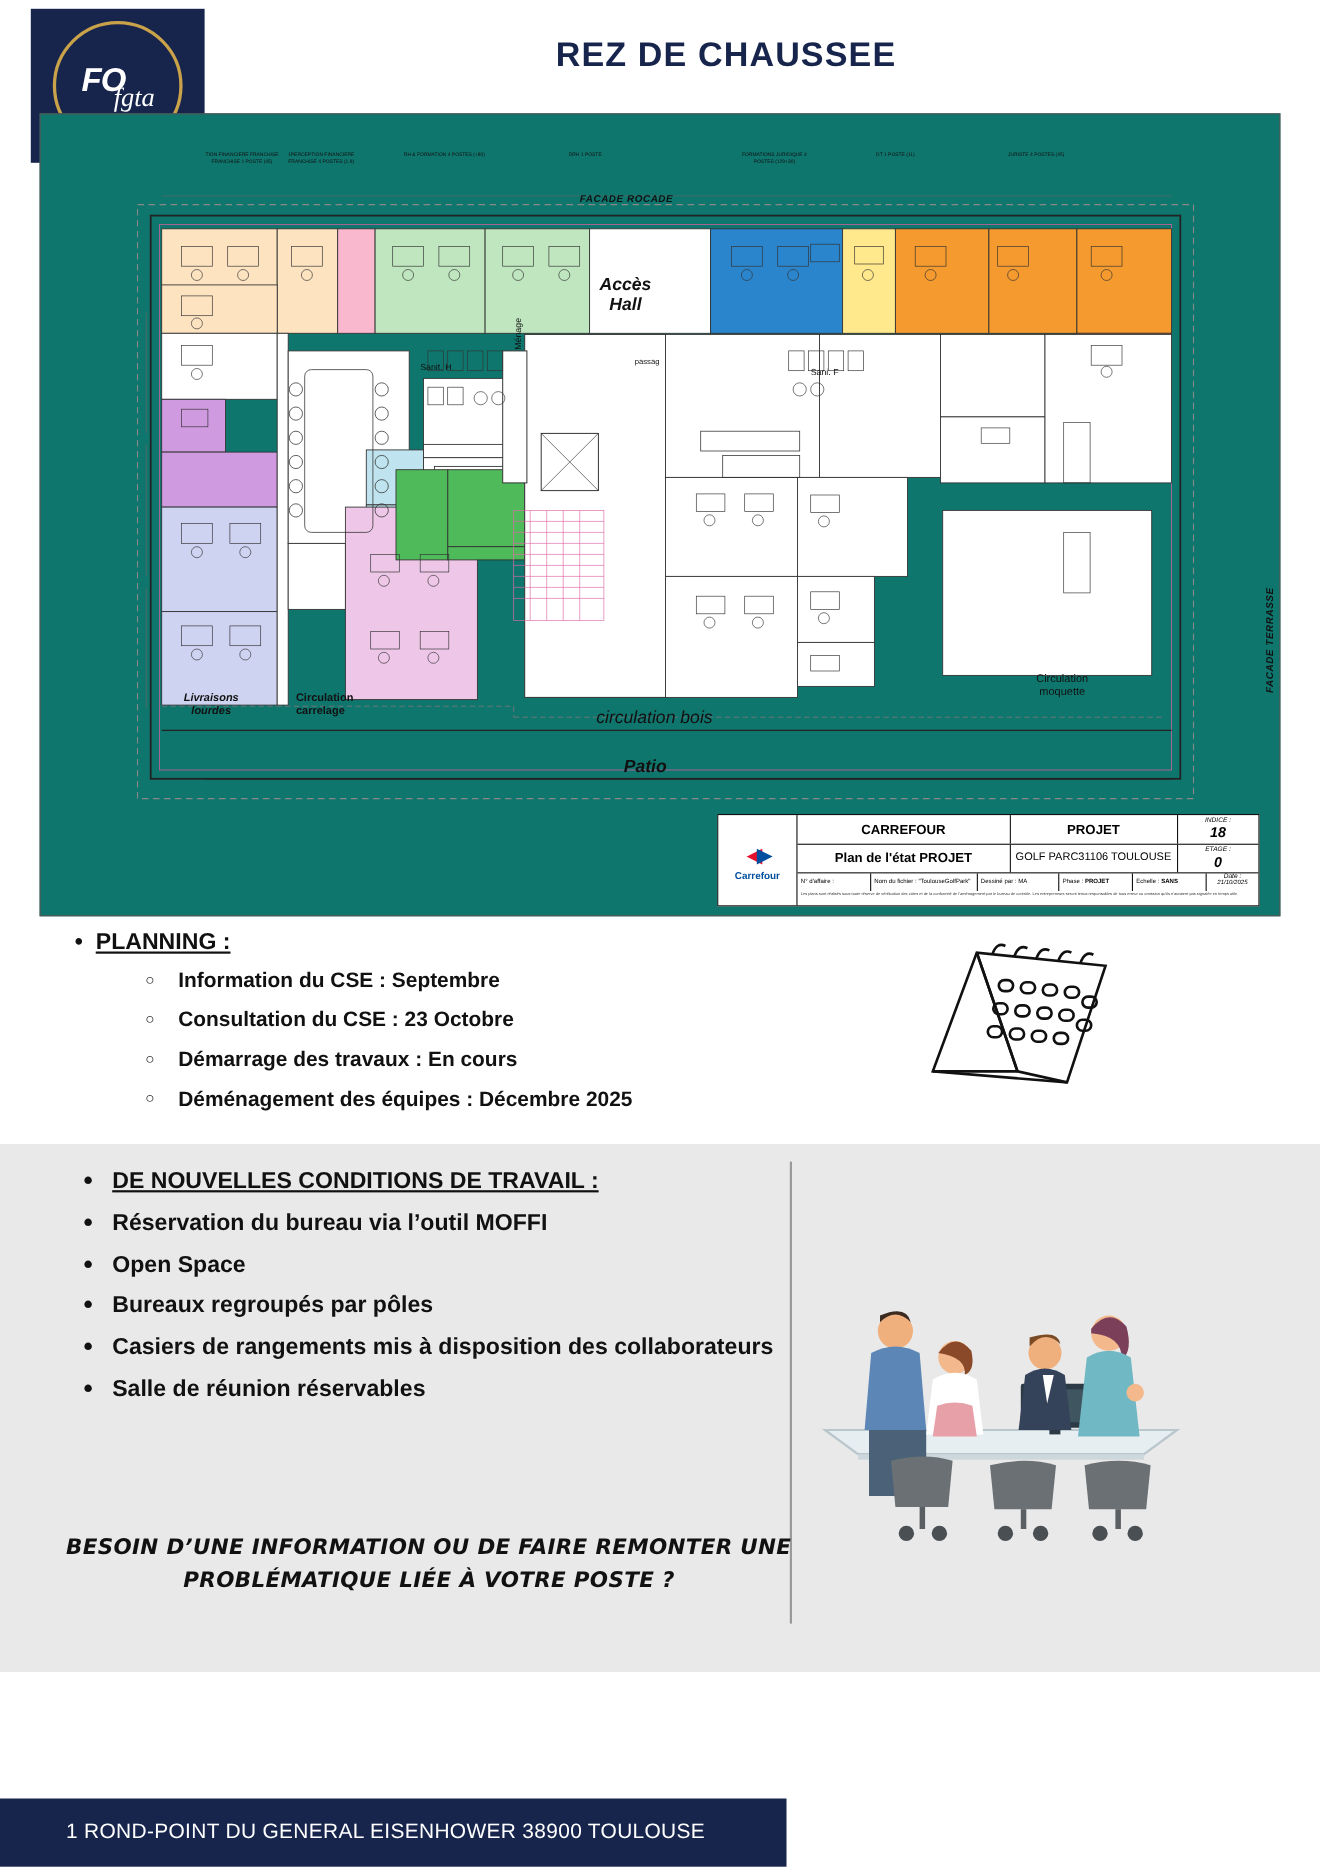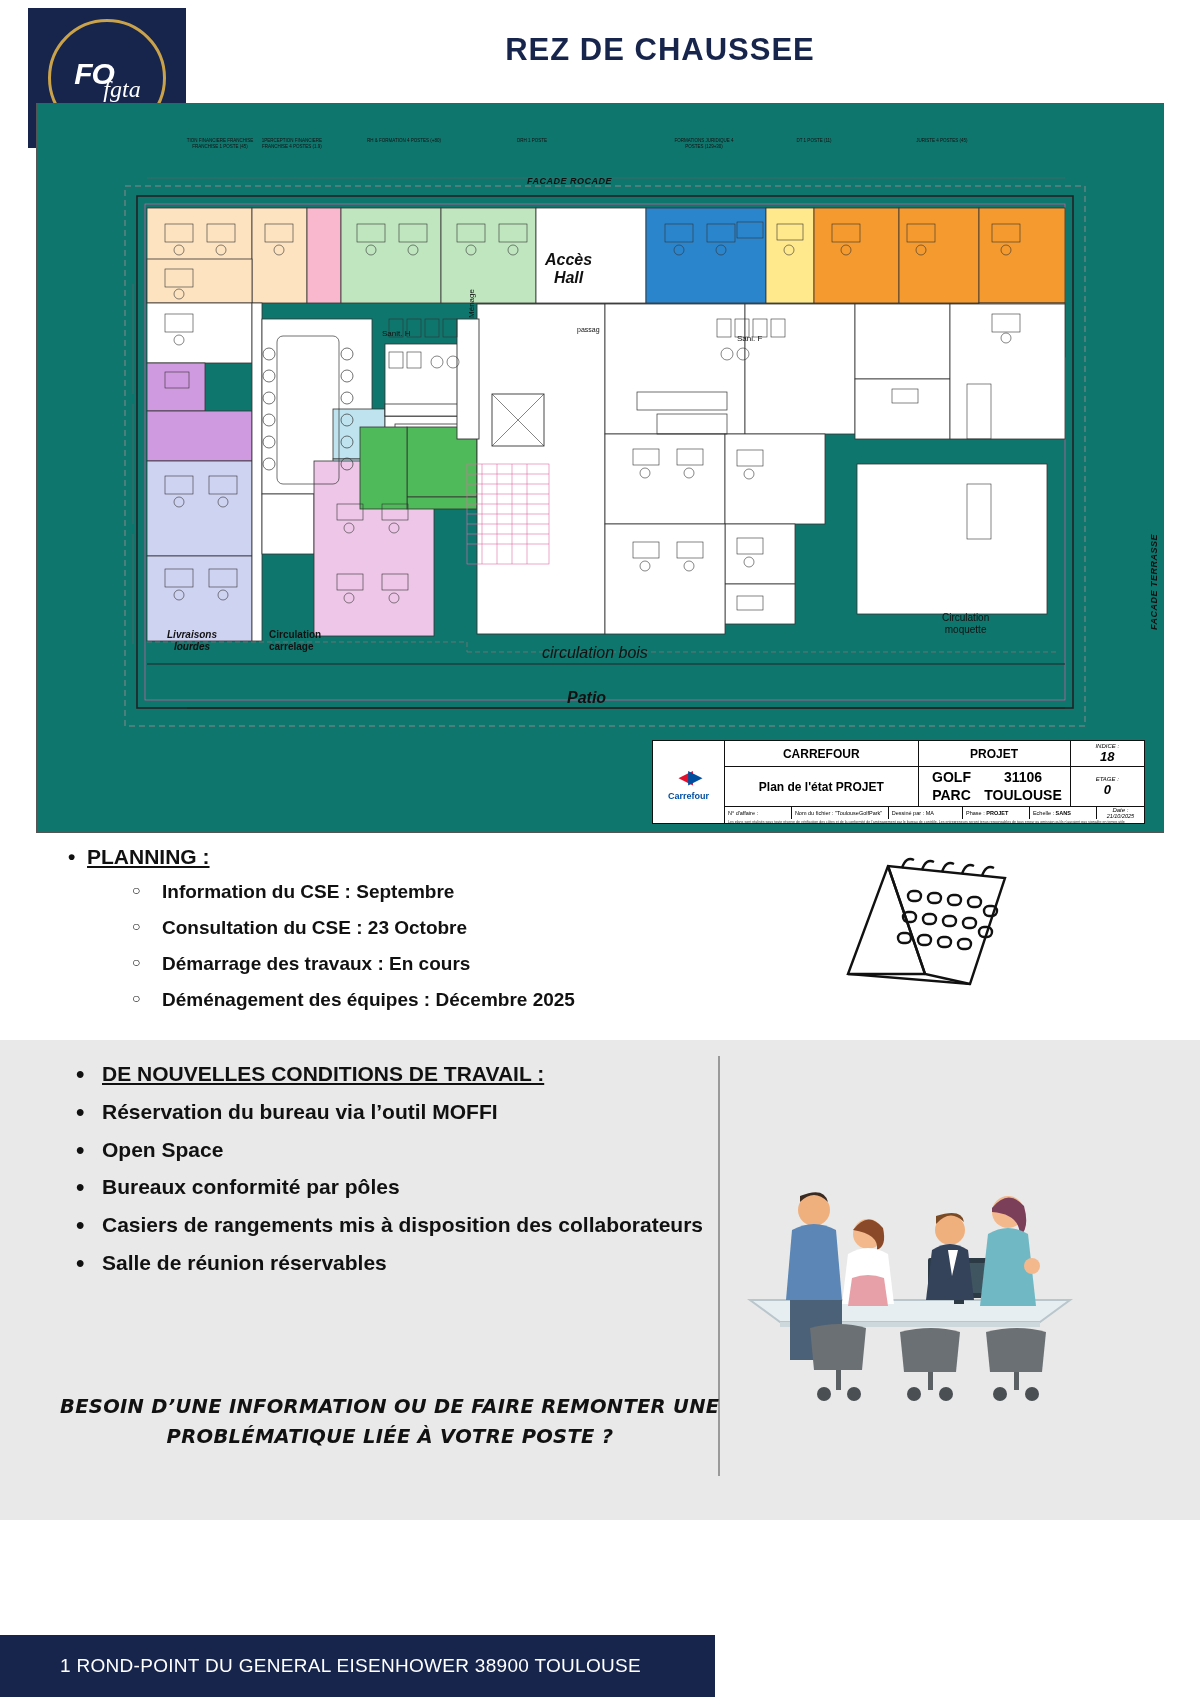--- a/index.html
+++ b/index.html
@@ -194,21 +194,21 @@
     padding: 2px 4px;
     text-align:center;
   }
   .cart-cell:last-child { border-right:none; }
   .cart-title { flex: 1.55; font-size: 12px; font-weight: bold; }
   .cart-projet { flex: 1.2; font-size: 12px; font-weight: bold; }
   .cart-small { flex: 0.55; flex-direction: column; font-size:6px;font-style:italic; }
   .cart-small b { font-size: 13px; }
   .cart-row2 { display:flex; flex:1; border-bottom:1px solid #111; }
   .cart-sub { flex:1.55; font-size:12px; font-weight:bold; }
-  .cart-addr { flex:1.2; font-size:14px; font-weight:bold; line-height:1.25; }
+  .cart-addr { flex:1.2; font-size:10px; font-weight:normal; line-height:1.25; }
   .cart-row3 { display:flex; height:16px; font-size:5.5px; }
   .cart-row3 .cart-cell { padding: 0 3px; justify-content:flex-start; }
   .cart-row4 { height: 13px; font-size:3.6px; padding:1px 3px; color:#333; line-height:1.2; }
 
   
   .planning {
     position: absolute;
     left: 0; top: 840px;
     width: 100%;
     height: 200px;
@@ -676,21 +676,21 @@
       <rect x="149" y="81" width="13" height="10" rx="5"></rect>
     </g>
   </svg>
 </div>
 
 <div class="grey">
   <ul class="grey-list">
     <li class="underline"><span>DE NOUVELLES CONDITIONS DE TRAVAIL :</span></li>
     <li><span>Réservation du bureau via l’outil MOFFI</span></li>
     <li><span>Open Space</span></li>
-    <li><span>Bureaux conformité par pôles</span></li>
+    <li><span>Bureaux regroupés par pôles</span></li>
     <li><span>Casiers de rangements mis à disposition des collaborateurs</span></li>
     <li><span>Salle de réunion réservables</span></li>
   </ul>
 
   <div class="divider"></div>
 
   <svg class="meeting-ill" viewBox="0 0 340 260">
 
     <path d="M10 150 L330 150 L300 172 L40 172 Z" fill="#e7eef1" stroke="#b9c6cc" stroke-width="2"></path>
     <rect x="40" y="172" width="260" height="5" fill="#cdd8dd"></rect>

